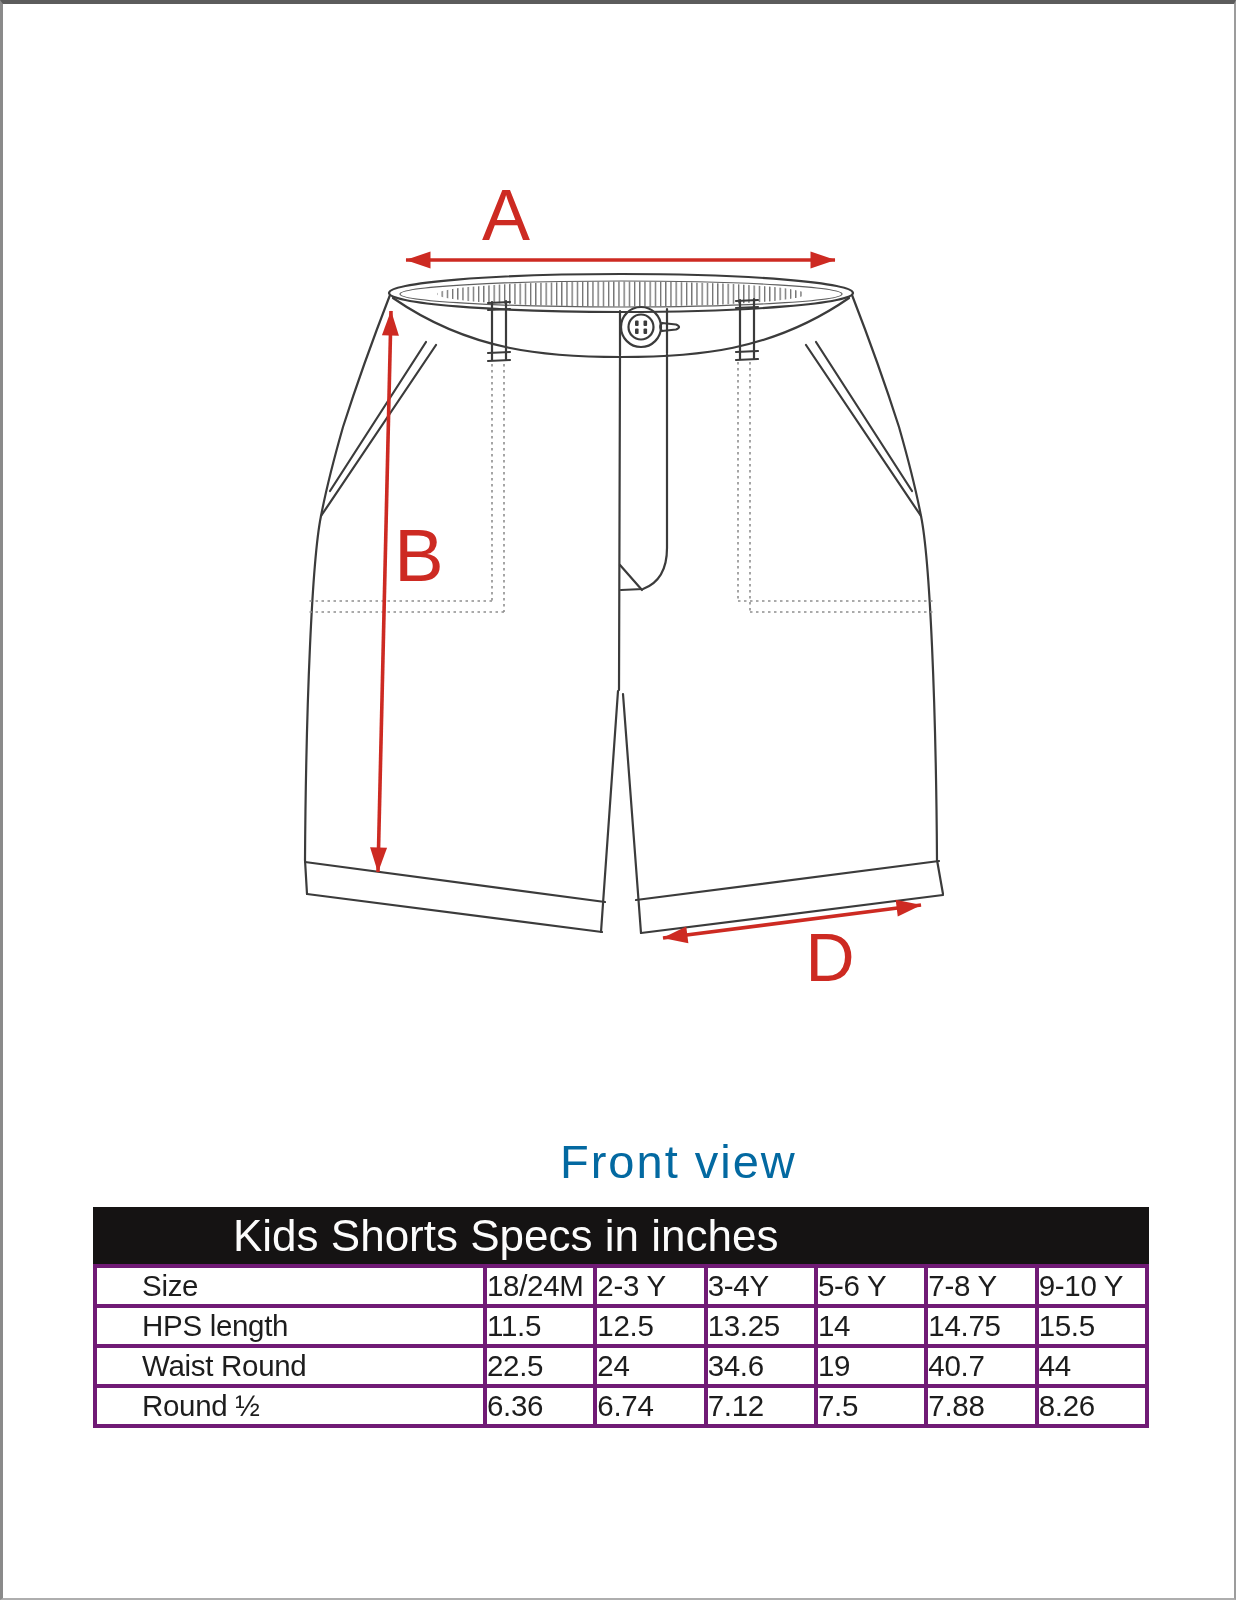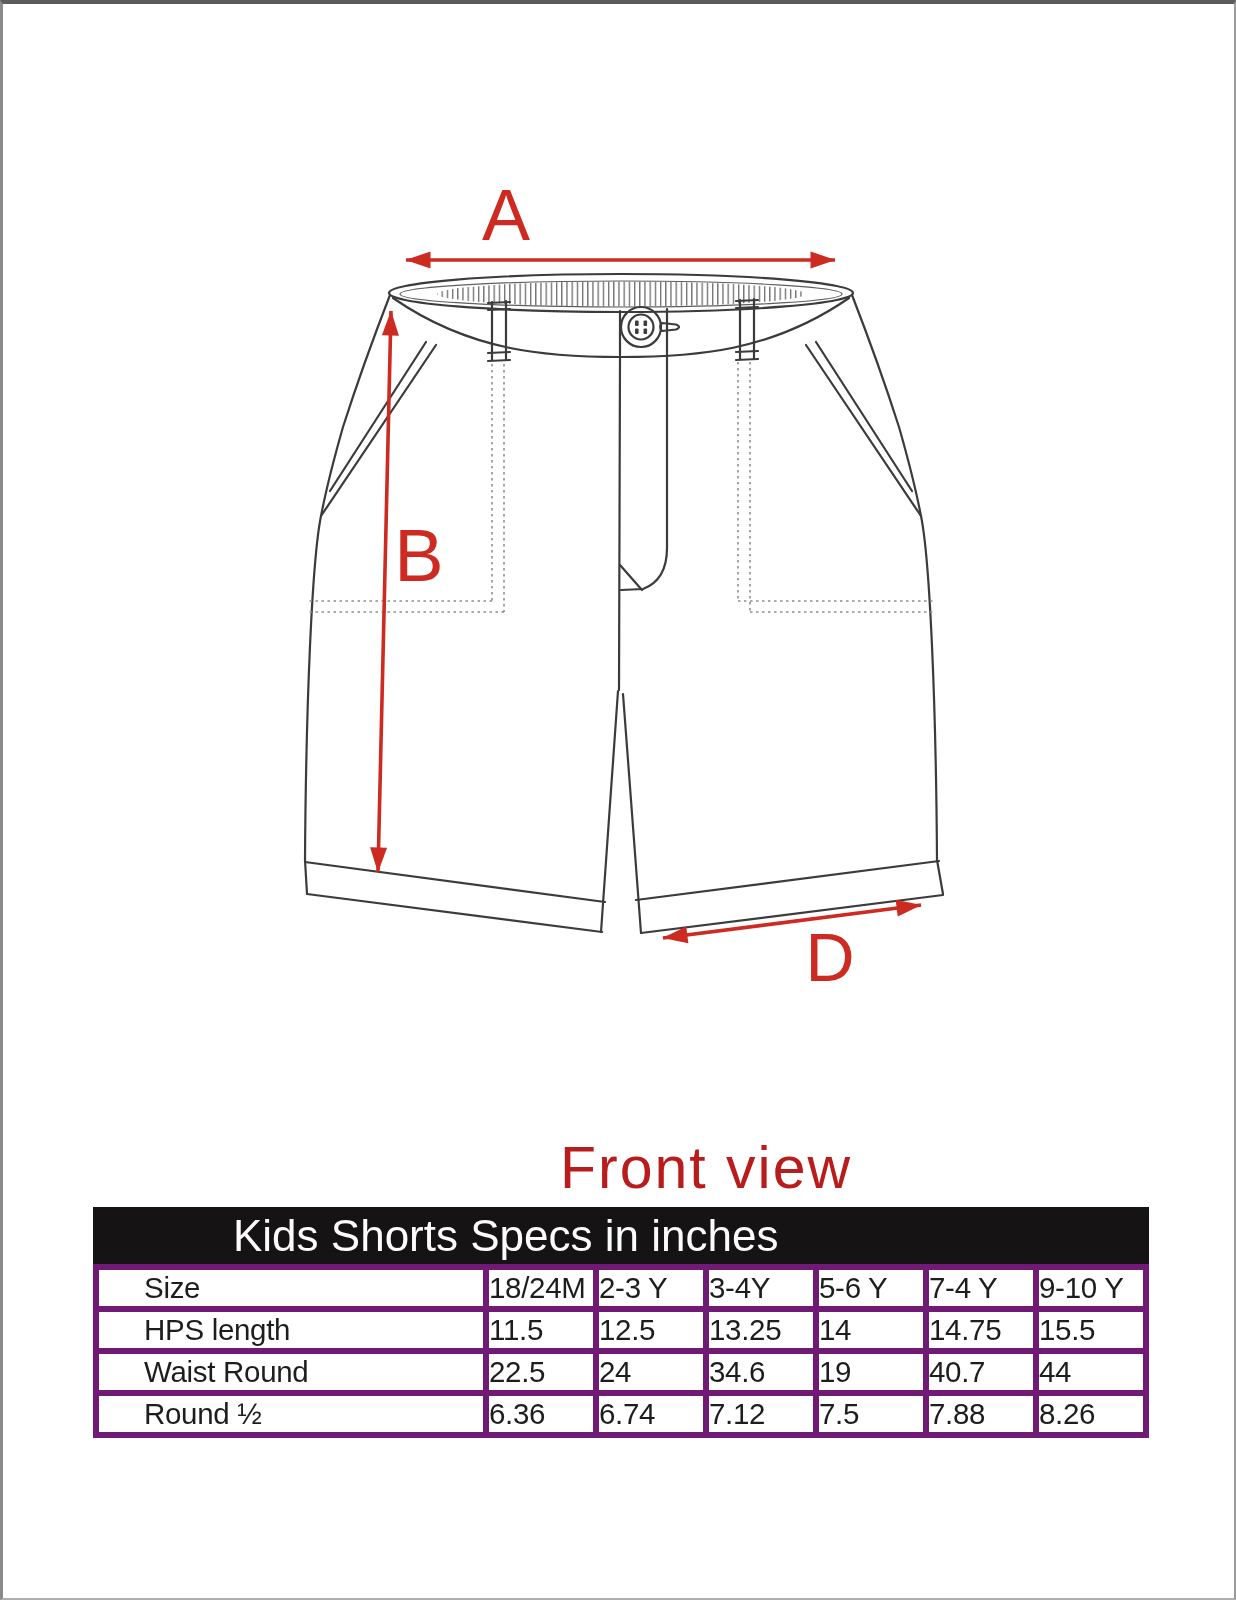--- a/index.html
+++ b/index.html
@@ -24,36 +24,36 @@
               stroke-dasharray:2.5 3.5; }
   svg .red-ln { stroke:var(--accent,#cd2a22); stroke-width:3.6; fill:none; }
   svg .red-fill { fill:var(--accent,#cd2a22); }
   svg text.dim {
     fill:var(--accent,#cd2a22);
     font-family:"Liberation Sans", sans-serif;
     text-anchor:middle;
   }
   .front-view {
     position:absolute; left:557px; top:1130px;
-    font-size:59px; letter-spacing:2px; color:#b91c1c;
+    font-size:47px; letter-spacing:2px; color:#0369a1;
     white-space:nowrap;
   }
   .spec-wrap { position:absolute; left:90px; top:1203px; width:1056px; }
   .spec-title {
     background:#151313; color:#fcfcfc;
     height:57px; line-height:57px;
     font-size:44px; padding-left:140px;
     box-sizing:border-box; white-space:nowrap;
   }
   table.spec {
     width:100%; border-collapse:collapse; table-layout:fixed;
     font-size:29.5px; color:#1d1d1d; letter-spacing:-0.3px;
   }
   table.spec td {
-    border:6px solid #701a75;
+    border:4px solid #701a75;
     height:36px; padding:0;
     vertical-align:middle;
   }
   table.spec td.label { text-align:left; padding-left:45px; }
   table.spec td.val   { text-align:left; }
 </style>
 </head>
 <body>
 
 <div class="page">
@@ -158,21 +158,21 @@
           <col>
           <col>
       </colgroup>
       <tbody id="spec-body">
           <tr>
             <td class="label">Size</td>
             <td class="val">18/24M</td>
             <td class="val">2-3 Y</td>
             <td class="val">3-4Y</td>
             <td class="val">5-6 Y</td>
-            <td class="val">7-4 Y</td>
+            <td class="val">7-8 Y</td>
             <td class="val">9-10 Y</td>
           </tr>
           <tr>
             <td class="label">HPS length</td>
             <td class="val">11.5</td>
             <td class="val">12.5</td>
             <td class="val">13.25</td>
             <td class="val">14</td>
             <td class="val">14.75</td>
             <td class="val">15.5</td>

